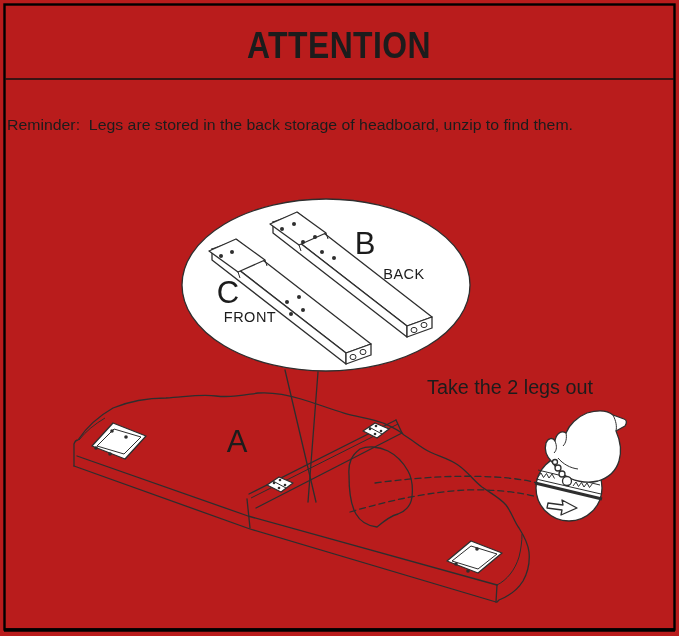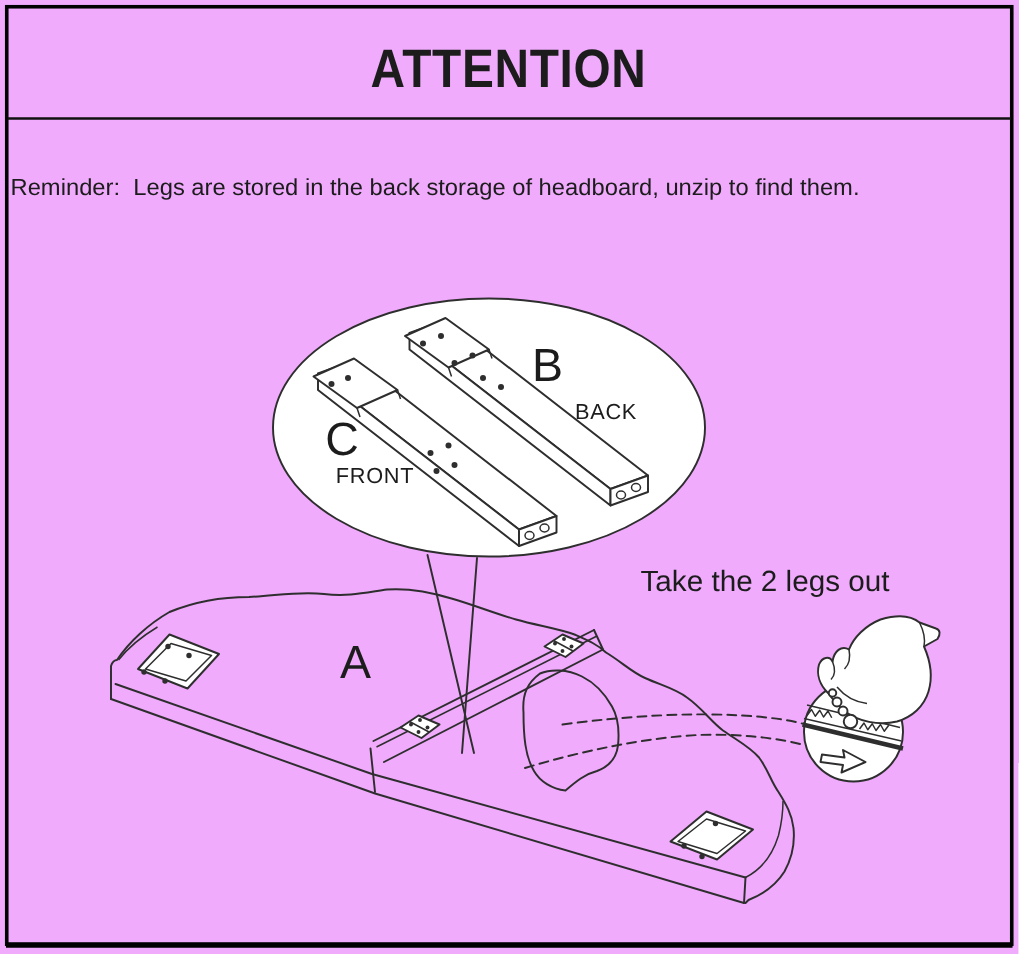--- a/index.html
+++ b/index.html
@@ -1,19 +1,19 @@
 <!DOCTYPE html>
 <html style="--line: #2e2e2e;"><head>
 <meta charset="utf-8">
 <style>
   html,body{margin:0;padding:0;background:#fff;}
   .sheet{
     position:relative;
     width:679px;height:636px;
-    background:#f0abfc;
+    background:#b91c1c;
     font-family:"Liberation Sans", sans-serif;
     overflow:hidden;
   }
   svg{position:absolute;left:0;top:0;display:block;}
   .ln{fill:none;stroke:var(--line,#2e2e2e);stroke-width:1.3;stroke-linecap:round;stroke-linejoin:round;}
   .lnw{fill:#fff;stroke:var(--line,#2e2e2e);stroke-width:1.3;stroke-linejoin:round;}
   .thin{fill:none;stroke:var(--line,#2e2e2e);stroke-width:1;stroke-linejoin:round;}
   .dash{fill:none;stroke:var(--line,#2e2e2e);stroke-width:1.3;stroke-dasharray:6 4;stroke-linecap:round;}
   .dot{fill:var(--line,#2e2e2e);stroke:none;}
   .txt{fill:#1c1c1c;}

